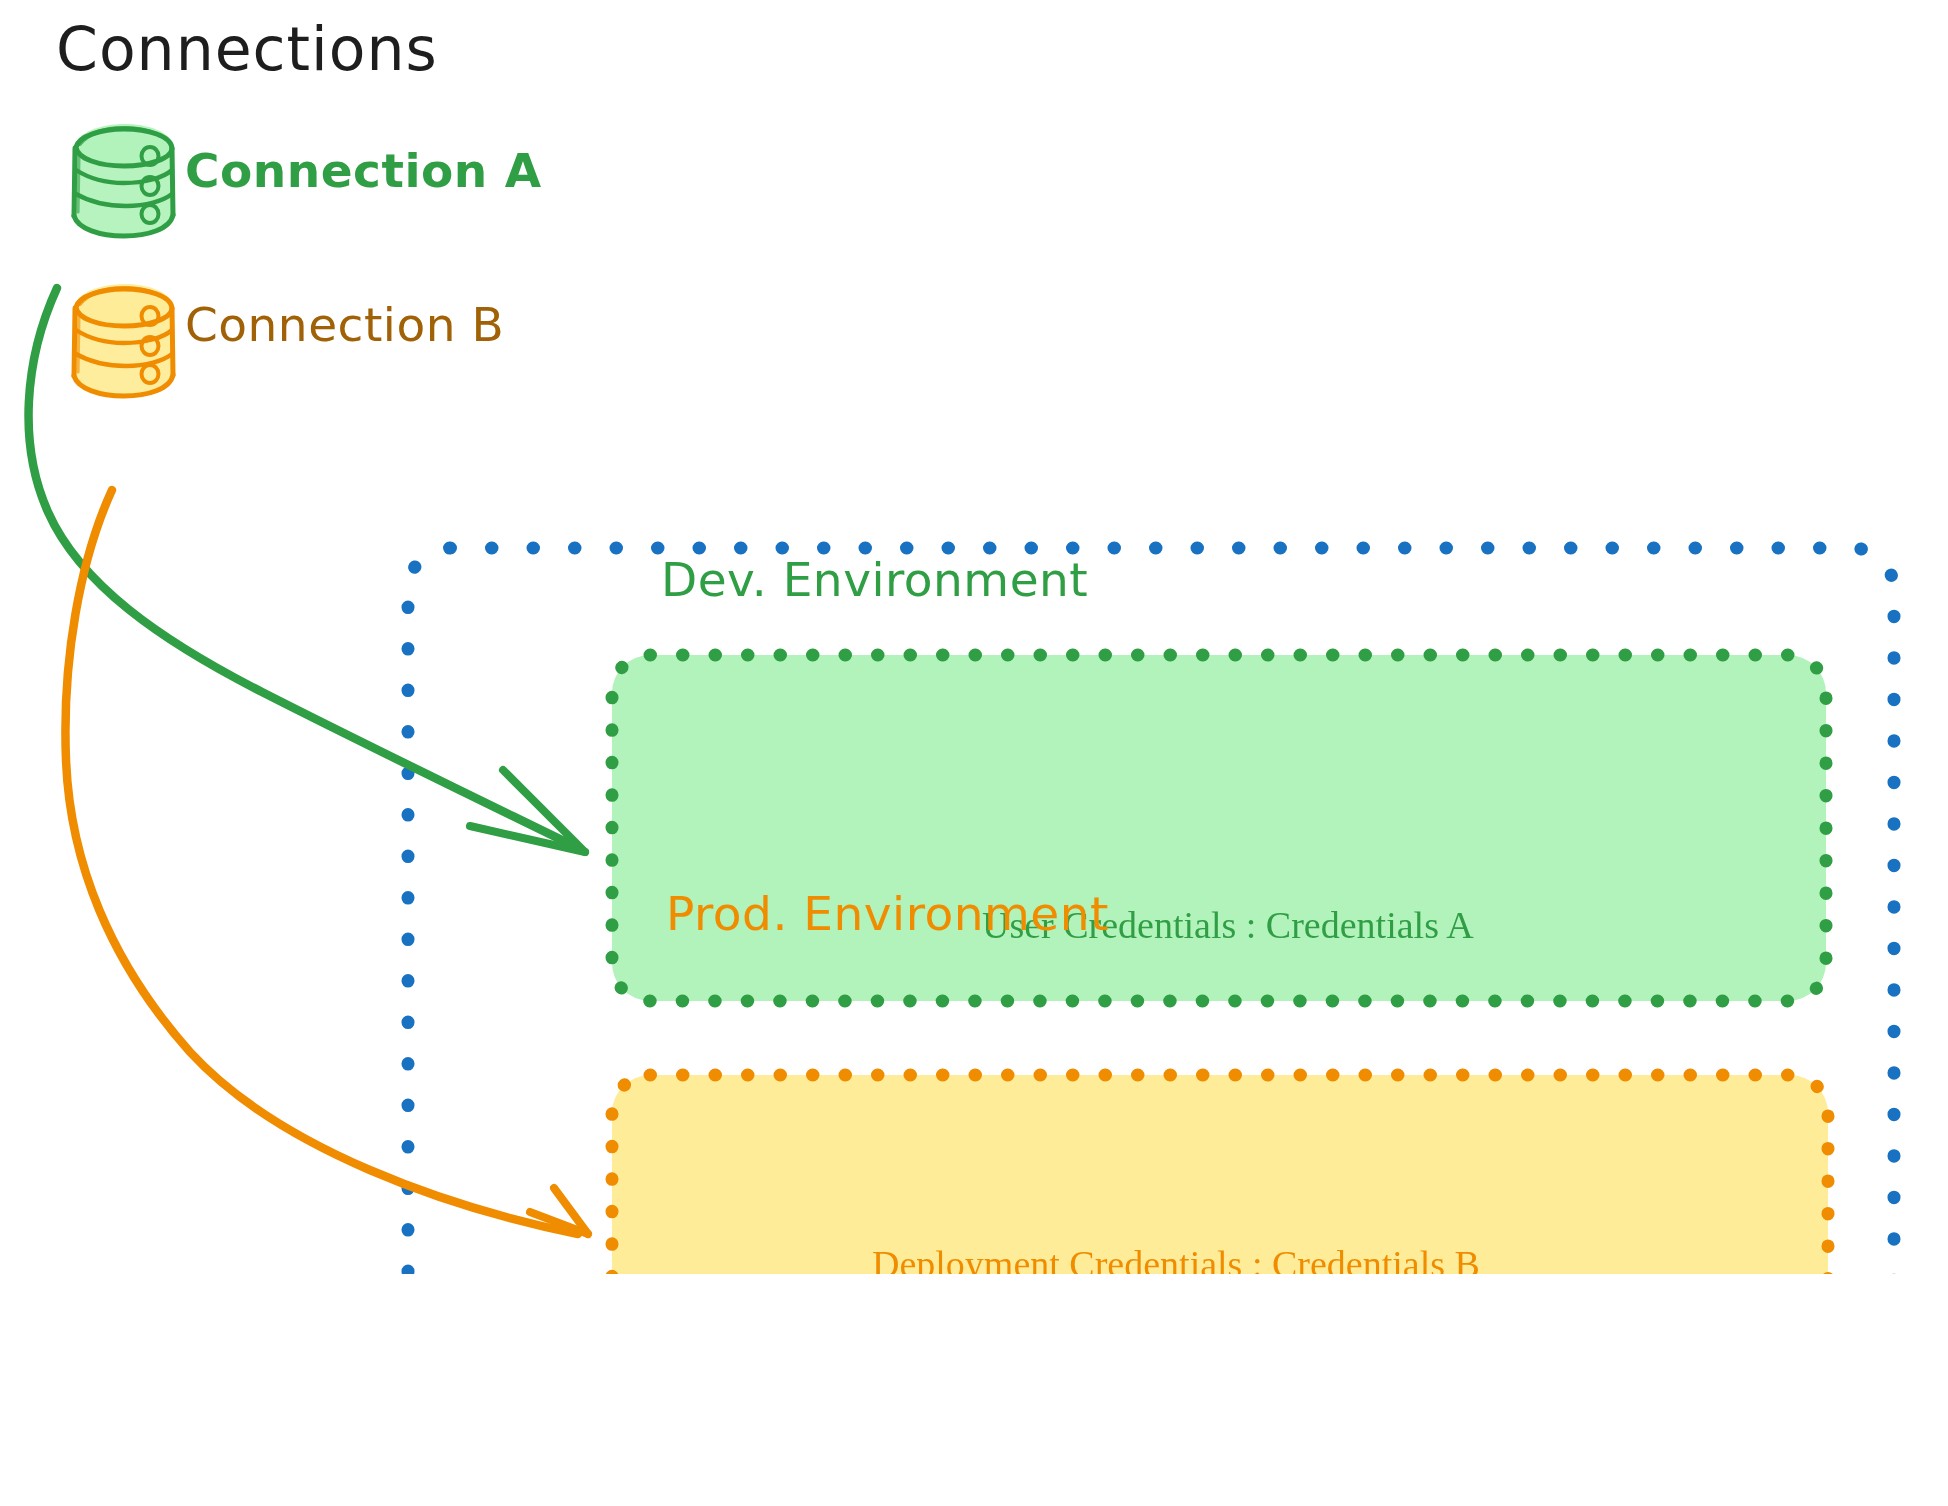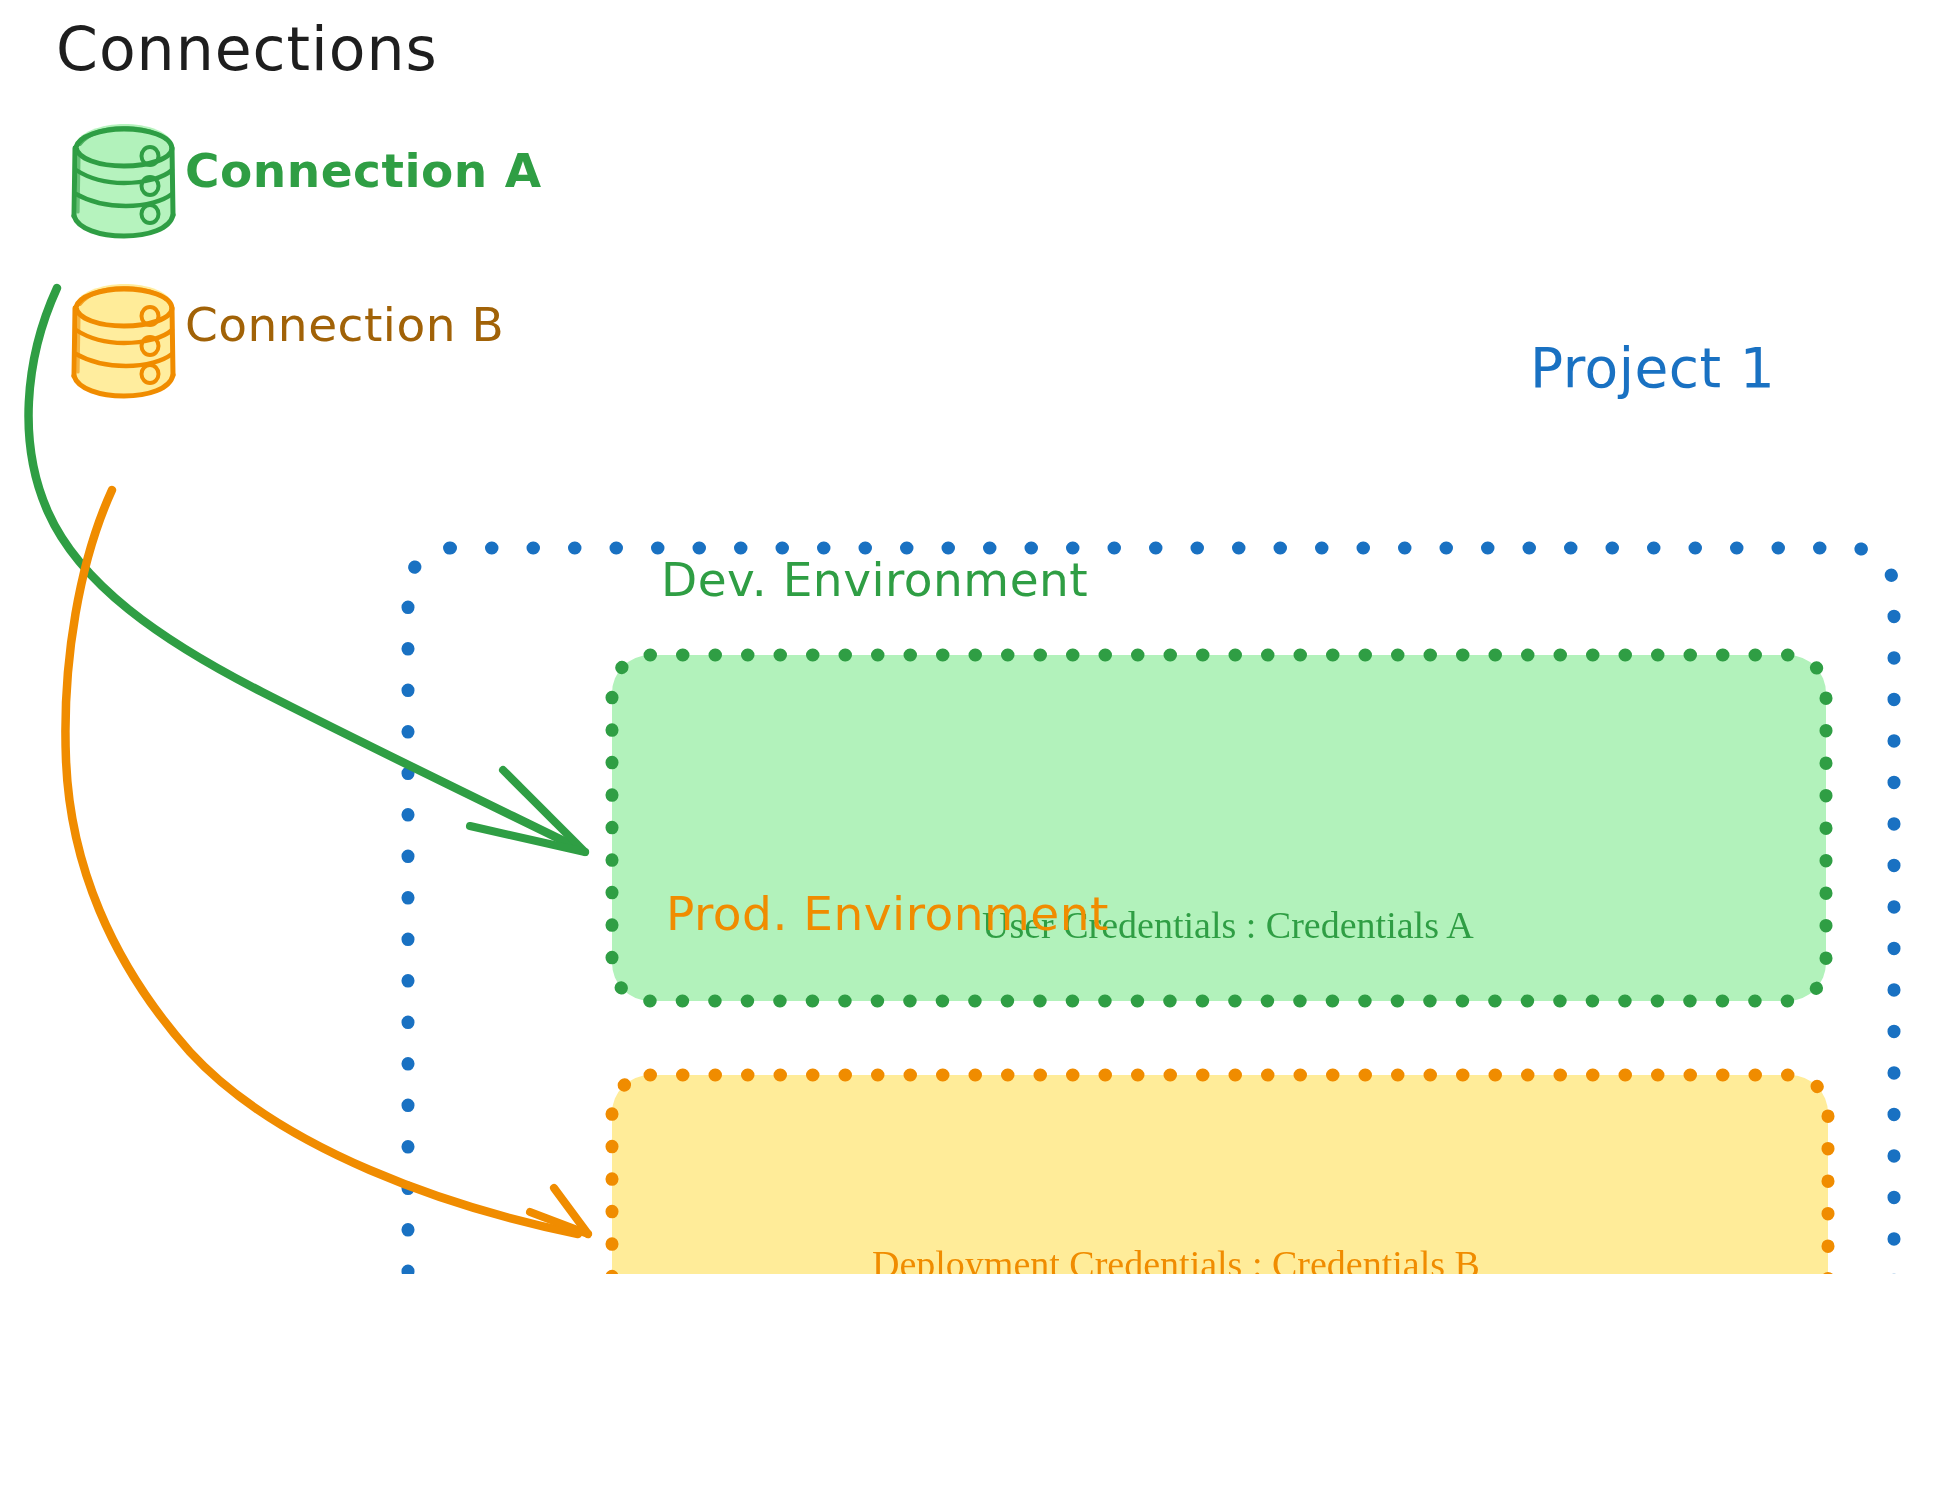--- a/index.html
+++ b/index.html
@@ -204,21 +204,20 @@
       <path d="M530 1212 L588 1234" fill="none" stroke="#f08c00" stroke-width="8" stroke-linecap="round"></path>
     </g>
   </svg>
 
   <div class="hand" id="title-connections">Connections</div>
 
   <div class="hand" id="label-connection-a">Connection A</div>
 
   <div class="hand" id="label-connection-b">Connection B</div>
 
-  <div class="hand" id="label-project-1">Project 1</div>
 
   <div class="hand" id="label-dev-env">Dev. Environment</div>
 
   <div class="mono" id="text-dev-credentials">User Credentials : Credentials A</div>
 
   <div class="hand" id="label-prod-env">Prod. Environment</div>
 
   <div class="mono" id="text-prod-credentials">Deployment Credentials : Credentials B</div>
 
   <div class="hit" id="hit-db-a"></div>

